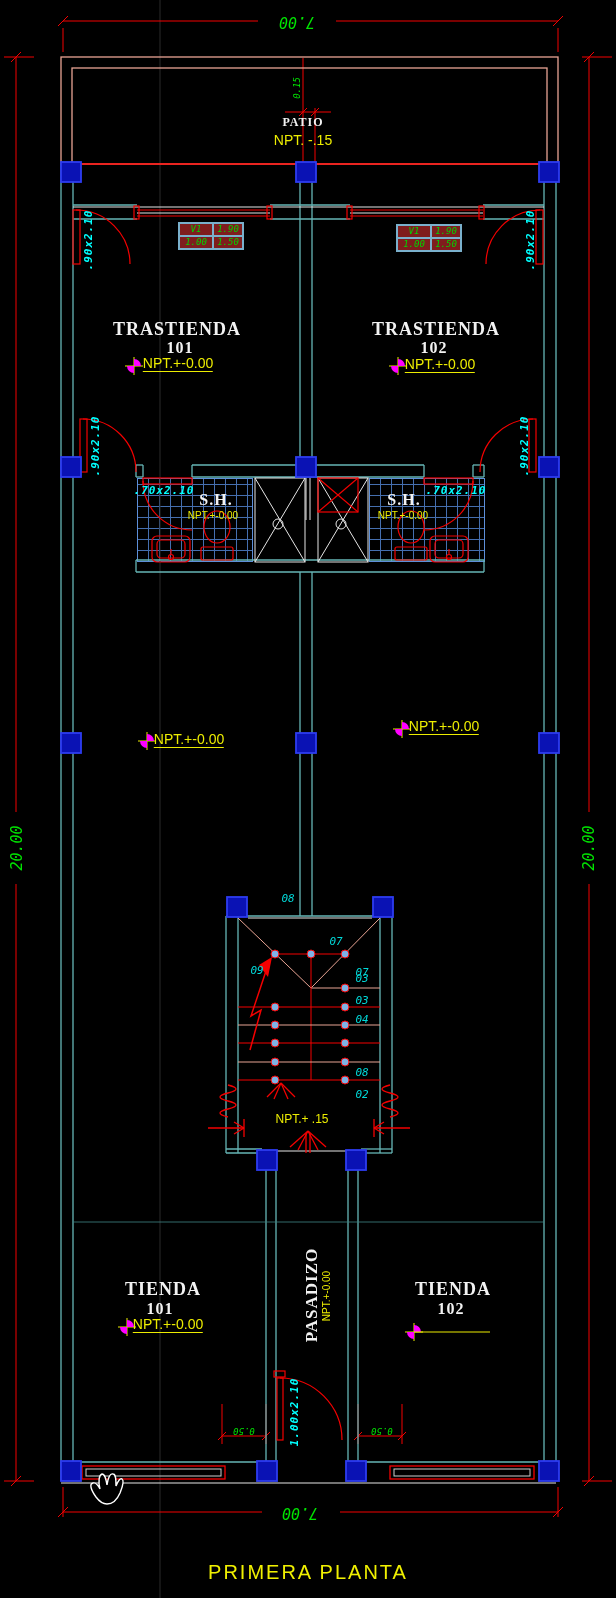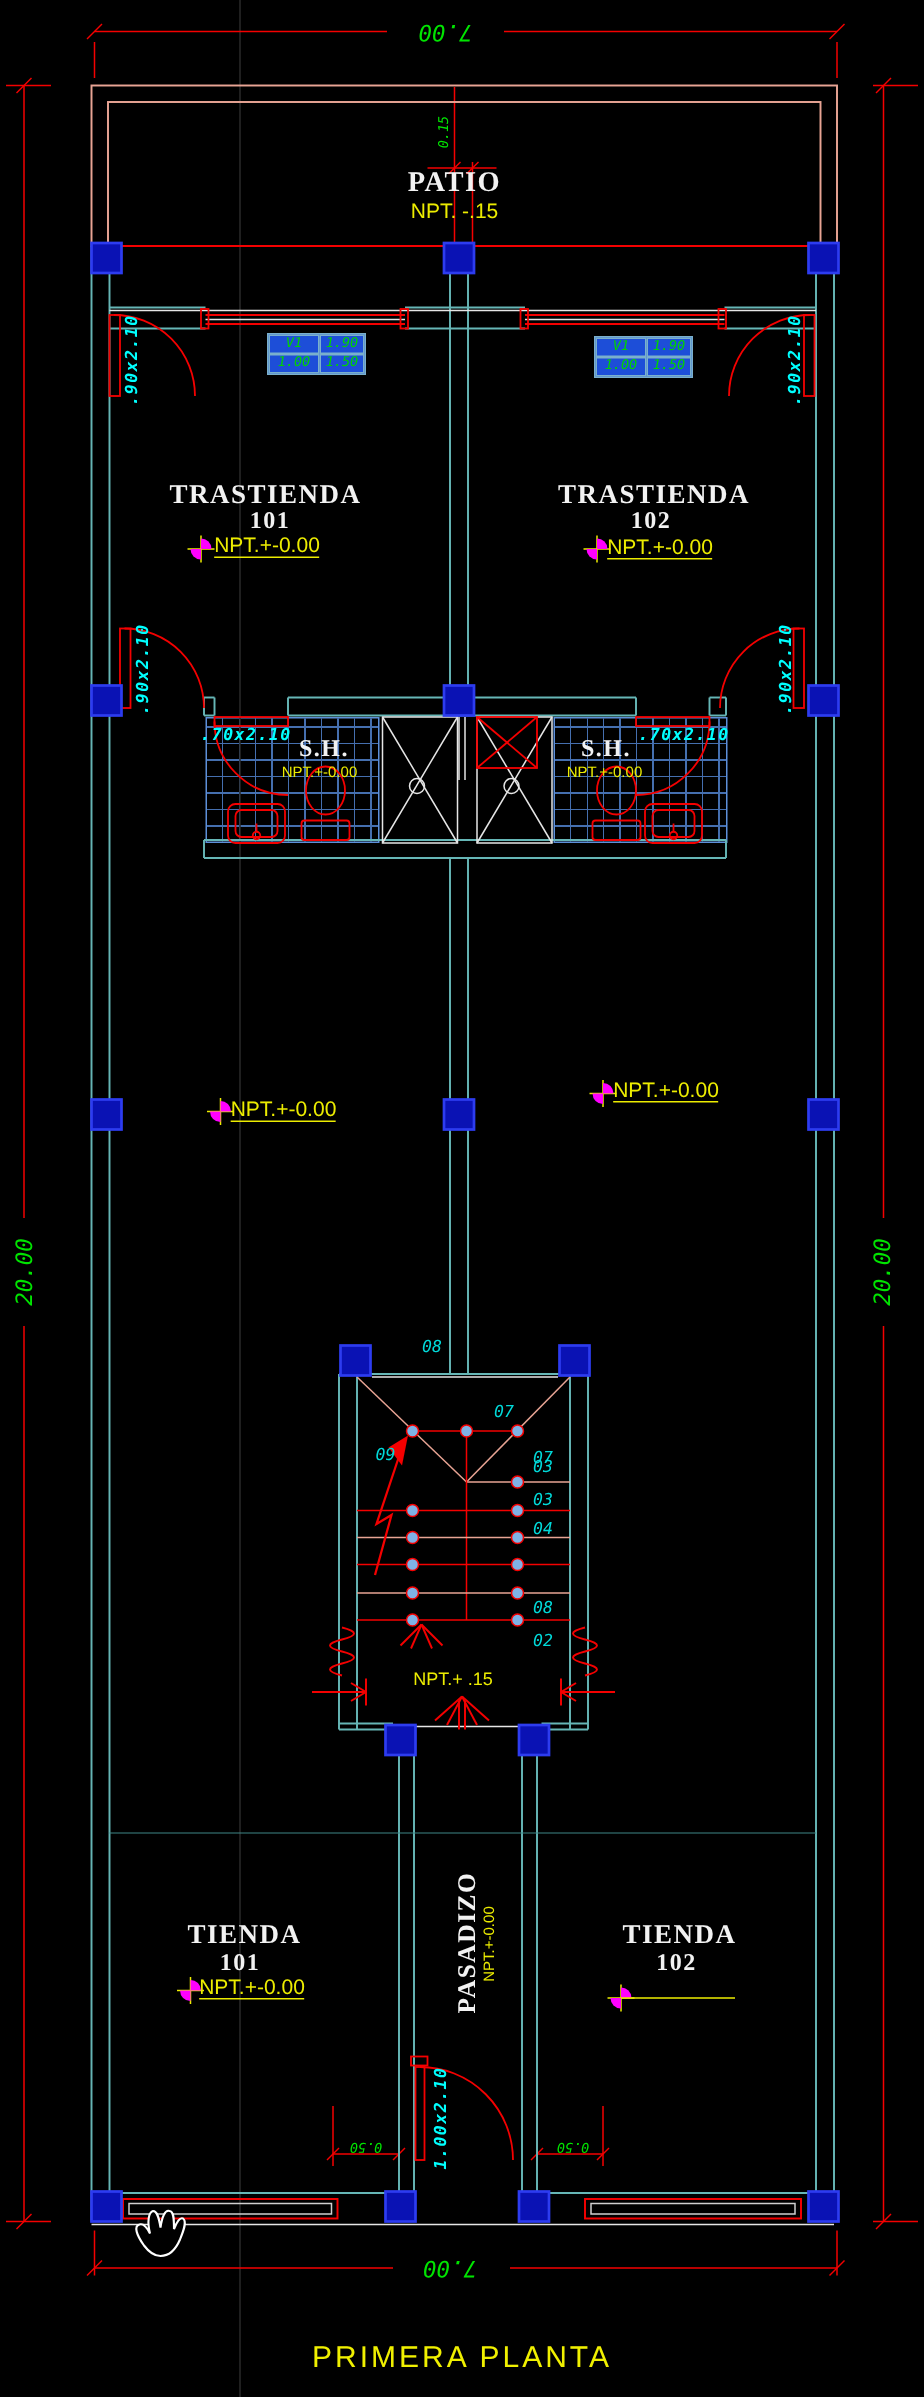--- a/index.html
+++ b/index.html
@@ -13,21 +13,21 @@
   .npt{color:#ecec00;font-size:14px;font-family:"Liberation Sans",sans-serif;}
   .npt.u{border-bottom:1px solid #ecec00;padding-bottom:1px;}
   .dim{color:#00e400;font-style:italic;font-family:"DejaVu Sans Mono",monospace;}
   .cy{color:#00ffff;font-style:italic;font-weight:bold;font-size:11px;
       font-family:"DejaVu Sans Mono",monospace;letter-spacing:1px;}
   .sn{color:#00d9d9;font-style:italic;font-size:11px;font-family:"DejaVu Sans Mono",monospace;}
   .title{color:#f0f000;font-size:20px;letter-spacing:2px;font-family:"Liberation Sans",sans-serif;}
   .tiles{position:absolute;border:1px solid #5d8fd9;
          background:repeating-linear-gradient(0deg,transparent 0 10px,#456faf 10px 11px),
                     repeating-linear-gradient(90deg,transparent 0 10px,#456faf 10px 11px);}
-  .vtable{position:absolute;display:grid;grid-template-columns:34px 30px;border:1px solid #7ab0cc;background:#1d4ed8;}
+  .vtable{position:absolute;display:grid;grid-template-columns:34px 30px;border:1px solid #7ab0cc;background:#7f1d1d;}
   .vtable span{border:1px solid #7ab0cc;color:#00d400;font-style:italic;font-size:9px;
                padding:1px 2px;text-align:center;font-family:"DejaVu Sans Mono",monospace;line-height:1;}
 </style>
 </head>
 <body>
 
 <div id="canvas">
 
   <div class="tiles" style="left:137px;top:478px;width:114px;height:82px;"></div>
   <div class="tiles" style="left:369px;top:478px;width:114px;height:82px;"></div>
@@ -332,21 +332,21 @@
   </svg>
 
   <div class="lbl dim r180" style="left:297px;top:21px;font-size:15px;">7.00</div>
   <div class="lbl dim r180" style="left:300px;top:1512px;font-size:15px;">7.00</div>
   <div class="lbl dim rccw" style="left:17px;top:848px;font-size:15px;">20.00</div>
   <div class="lbl dim rccw" style="left:589px;top:848px;font-size:15px;">20.00</div>
   <div class="lbl dim rccw" style="left:297px;top:88px;font-size:9px;">0.15</div>
   <div class="lbl dim r180" style="left:244px;top:1430px;font-size:9px;">0.50</div>
   <div class="lbl dim r180" style="left:382px;top:1430px;font-size:9px;">0.50</div>
 
-  <div class="lbl room" style="left:303px;top:122px;font-size:19px;">PATIO</div>
+  <div class="lbl room" style="left:303px;top:122px;font-size:12px;">PATIO</div>
   <div class="lbl npt" style="left:303px;top:140px;">NPT. -.15</div>
 
   <div class="vtable" style="left:178px;top:222px;">
     <span>V1</span>
     <span>1.90</span>
     <span>1.00</span>
     <span>1.50</span>
   </div>
   <div class="vtable" style="left:396px;top:224px;">
     <span>V1</span>

